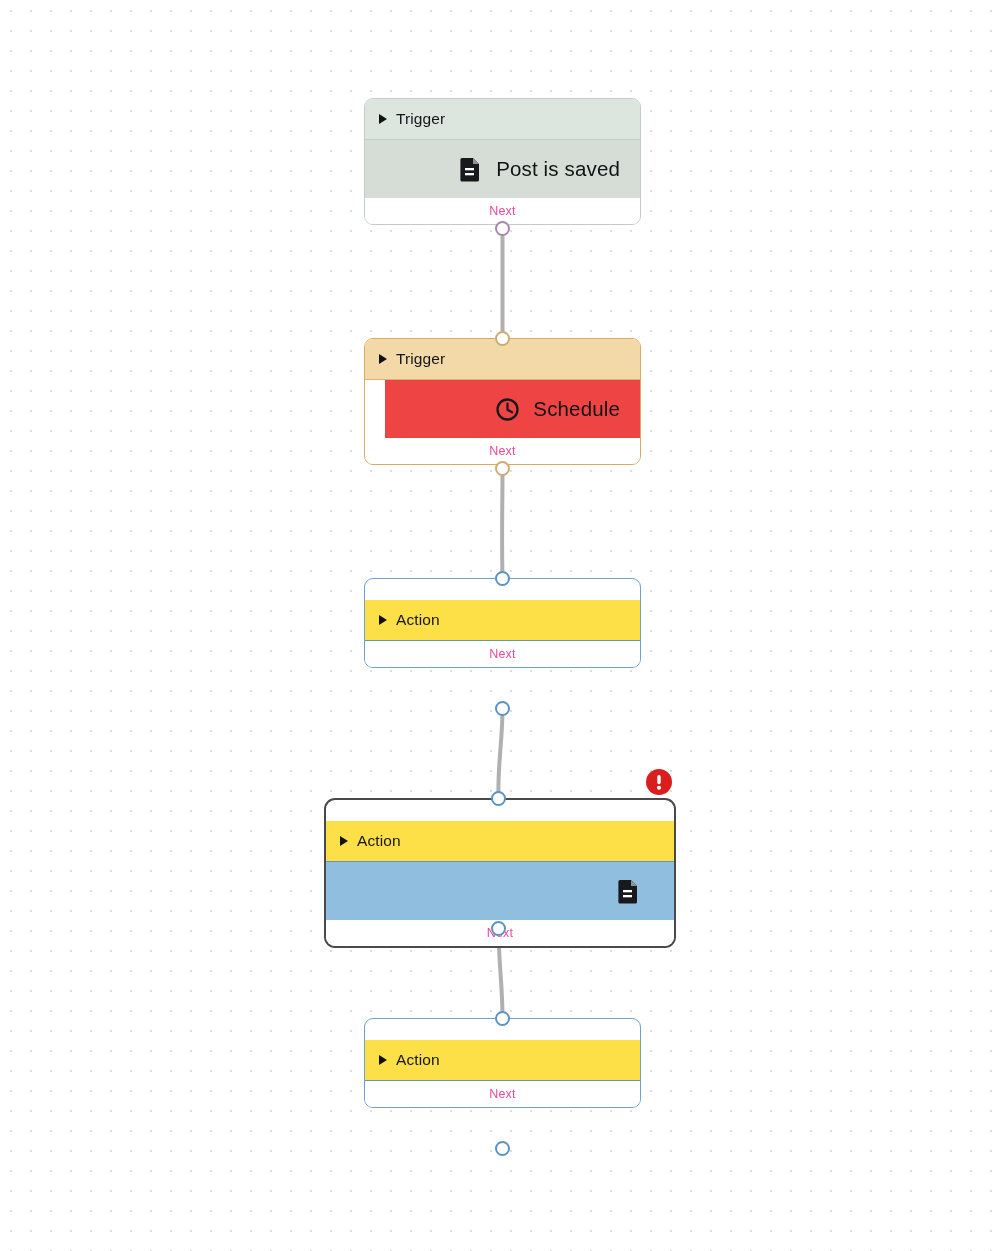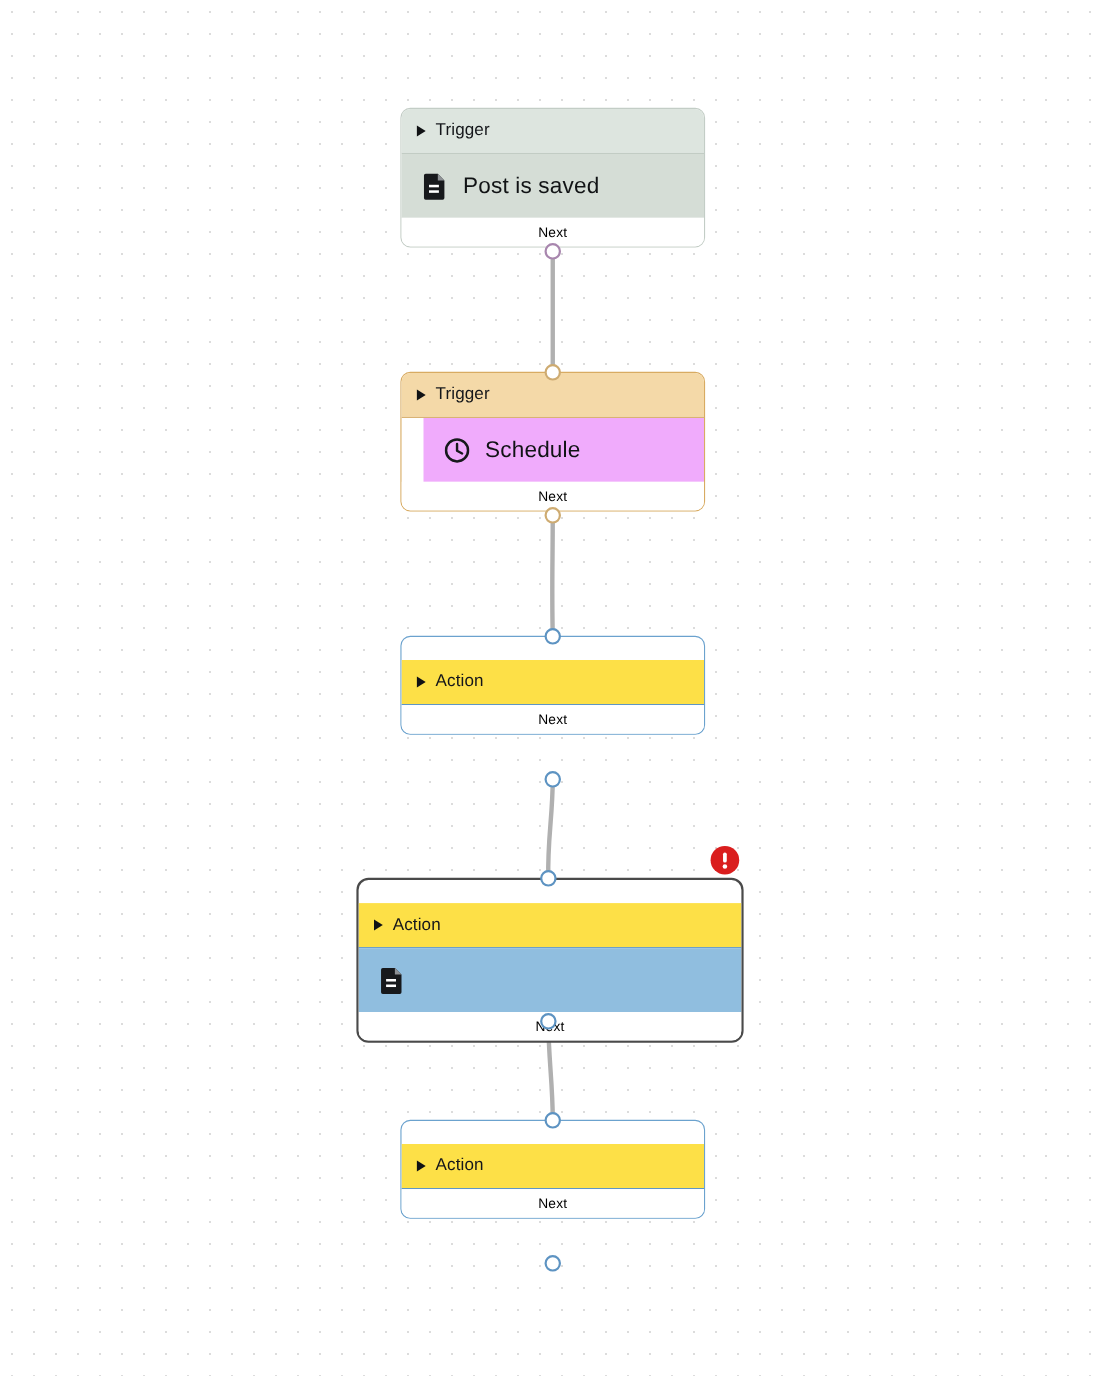--- a/index.html
+++ b/index.html
@@ -72,20 +72,21 @@
   .node-divider {
     height: 1px;
     width: 100%;
   }
 
   .node-body {
     display: flex;
     align-items: center;
     height: 58px;
     padding: 0 20px 0 18px;
+    justify-content: flex-end;
   }
   .node-icon {
     flex: 0 0 auto;
     width: 24px;
     height: 26px;
     margin-right: 14px;
     display: flex;
     align-items: center;
     justify-content: center;
   }
@@ -99,35 +100,35 @@
 
   .node-footer {
     height: 26px;
     background: #ffffff;
     display: flex;
     align-items: center;
     justify-content: center;
   }
   .footer-label {
     font-size: 12.5px;
-    color: #000000;
+    color: #ec4899;
     letter-spacing: 0.2px;
   }
 
   
   .theme-trigger { border-color: #c3cdc6; }
   .theme-trigger .node-header { background: #dde5df; }
   .theme-trigger .node-divider { background: #c2ccc4; }
   .theme-trigger .node-body   { background: #d5ddd6; }
 
   
   .theme-advanced { border-color: #d8ab62; }
   .theme-advanced .node-header { background: #f4d9a8; }
   .theme-advanced .node-divider { background: #d9b375; }
-  .theme-advanced .node-body   { background: #f0abfc; margin-left: 20px; }
+  .theme-advanced .node-body   { background: #ef4444; margin-left: 20px; }
 
   
   .theme-action { border-color: #6ba2ce; }
   .theme-action .node-header { background: #fde047; margin-top: 21px; }
   .theme-action .node-divider { background: #5f96c4; }
   .theme-action .node-body   { background: #90bedf; }
 
   
   .port {
     position: absolute;

